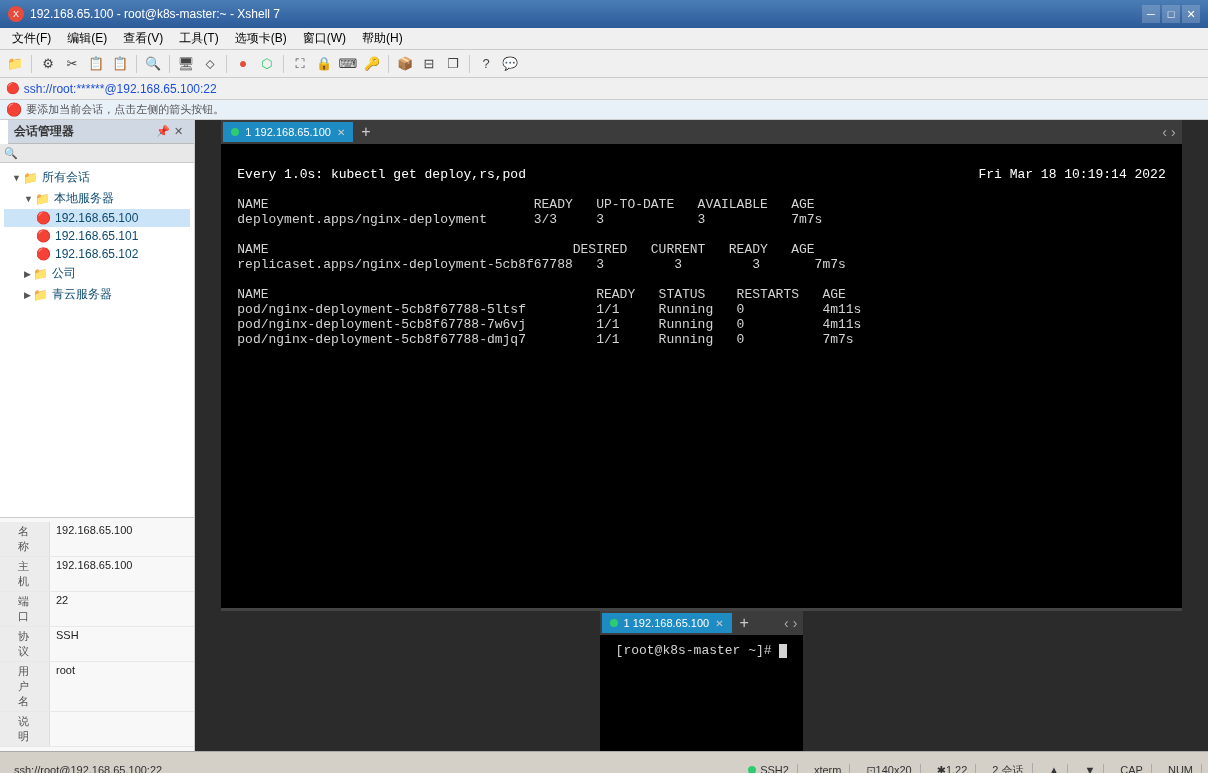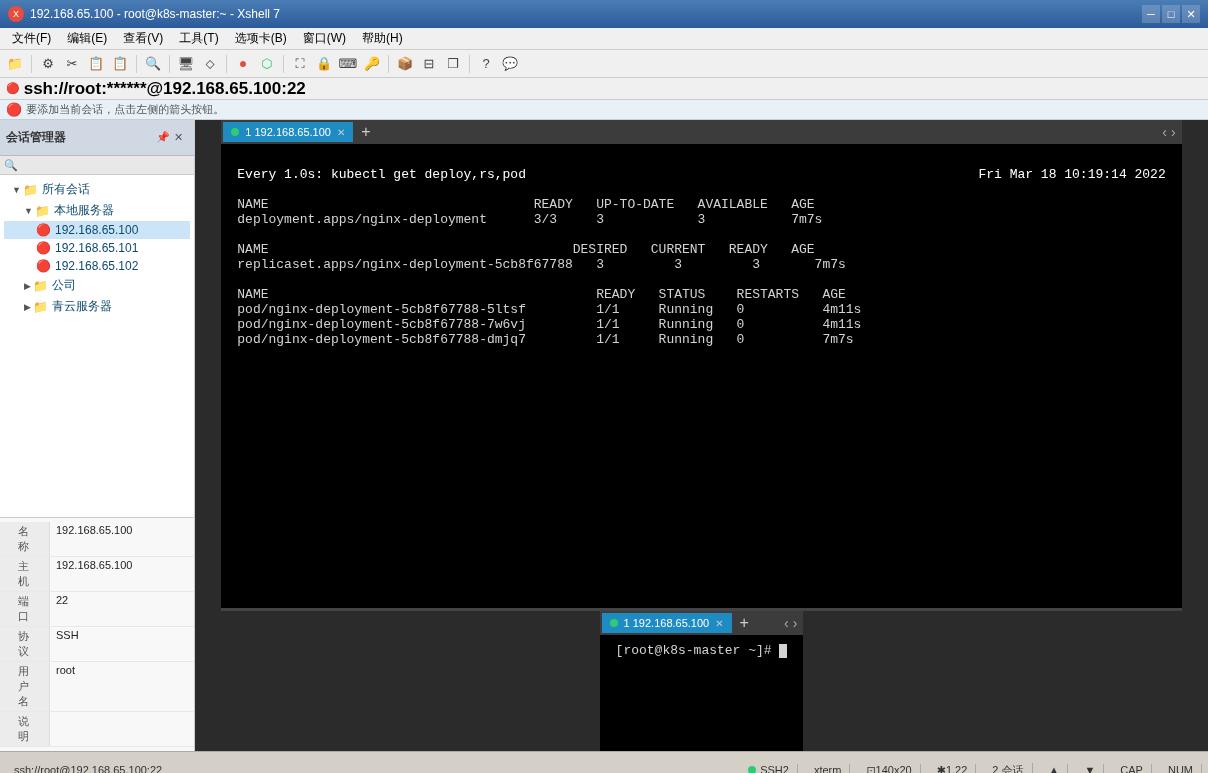--- a/index.html
+++ b/index.html
@@ -63,21 +63,21 @@
     .address-bar {
       background: #f0f0f0;
       height: 22px;
       display: flex;
       align-items: center;
       padding: 0 6px;
       border-bottom: 1px solid #ccc;
       gap: 4px;
     }
     .address-icon { font-size: 11px; color: #c0392b; }
-    .address-text { font-size: 17px; color: #000000; font-weight: bold; }
+    .address-text { font-size: 12px; color: #1d4ed8; }
 
     
     .info-bar {
       background: #e8f0f8;
       height: 20px;
       display: flex;
       align-items: center;
       padding: 0 6px;
       border-bottom: 1px solid #ccc;
       font-size: 11px;
@@ -95,25 +95,26 @@
     .session-panel {
       width: 195px;
       background: #fff;
       border-right: 1px solid #ccc;
       display: flex;
       flex-direction: column;
       height: 100%;
     }
     .session-header {
       background: #d0d8e4;
-      padding: 9px 6px;
+      padding: 3px 6px;
       display: flex;
       align-items: center;
       justify-content: space-between;
       border-bottom: 1px solid #bbb;
+      margin-left: 8px;
     }
     .session-title { font-size: 12px; color: #333; font-weight: bold; }
     .session-header-icons { display: flex; gap: 4px; }
     .session-header-icon { width: 14px; height: 14px; font-size: 11px; cursor: pointer; color: #555; }
 
     .tree-area {
       flex: 1;
       padding: 4px;
       overflow-y: auto;
     }

